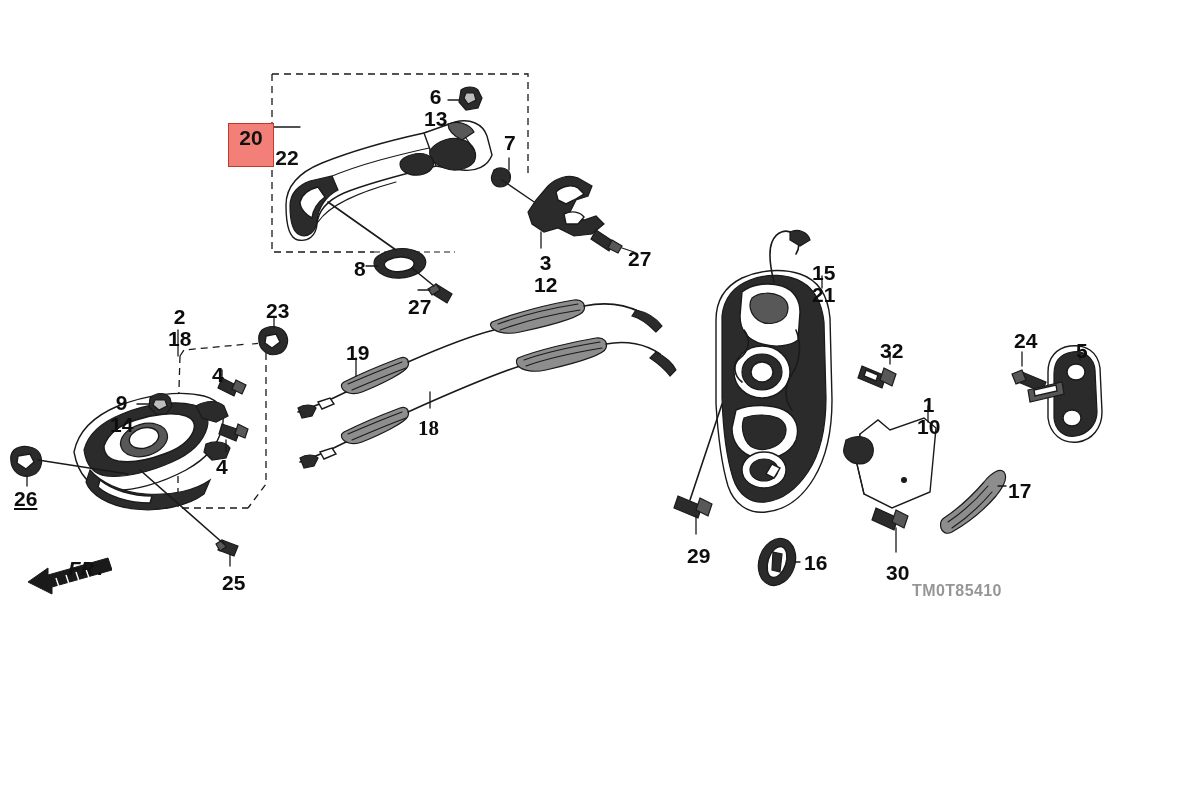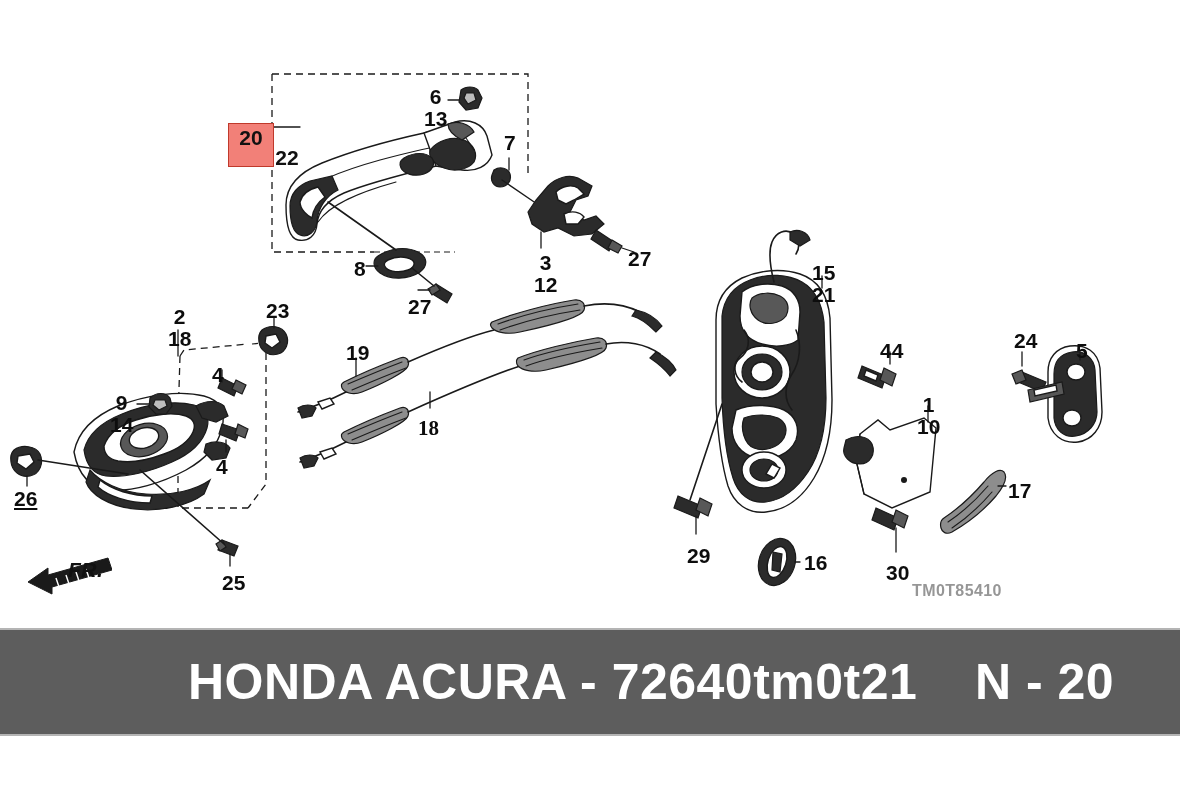--- a/index.html
+++ b/index.html
@@ -78,21 +78,21 @@
     position: absolute;
     left: 26px;
     top: 556px;
     width: 86px;
     height: 42px;
   }
   #fr-label {
     position: absolute;
     left: 68px;
     top: 558px;
-    font-family: Liberation Sans, sans-serif;
+    font-family: Liberation Mono, monospace;
     font-weight: bold;
     font-style: italic;
     font-size: 21px;
     color: #111111;
     letter-spacing: 0.5px;
   }
 
   
   #diagram-code {
     position: absolute;
@@ -483,28 +483,25 @@
       <div class="callout stack" style="left: 168px; top: 306px;"><div>2</div><div>18</div></div>
       <div class="callout" style="left: 266px; top: 300px;"><div>23</div></div>
       <div class="callout" style="left: 212px; top: 364px;"><div>4</div></div>
       <div class="callout" style="left: 216px; top: 456px;"><div>4</div></div>
       <div class="callout stack" style="left: 110px; top: 392px;"><div>9</div><div>14</div></div>
       <div class="callout" style="left: 14px; top: 488px; text-decoration: underline;"><div>26</div></div>
       <div class="callout" style="left: 222px; top: 572px;"><div>25</div></div>
       <div class="callout" style="left: 346px; top: 342px;"><div>19</div></div>
       <div class="callout" style="left: 418px; top: 418px; font-family: Liberation Serif, serif;"><div>18</div></div>
       <div class="callout stack" style="left: 812px; top: 262px;"><div>15</div><div>21</div></div>
-      <div class="callout" style="left: 880px; top: 340px;"><div>44</div></div>
+      <div class="callout" style="left: 880px; top: 340px;"><div>32</div></div>
       <div class="callout stack" style="left: 917px; top: 394px;"><div>1</div><div>10</div></div>
       <div class="callout" style="left: 687px; top: 545px;"><div>29</div></div>
       <div class="callout" style="left: 804px; top: 552px;"><div>16</div></div>
       <div class="callout" style="left: 886px; top: 562px;"><div>30</div></div>
       <div class="callout" style="left: 1008px; top: 480px;"><div>17</div></div>
       <div class="callout" style="left: 1014px; top: 330px;"><div>24</div></div>
       <div class="callout" style="left: 1076px; top: 340px;"><div>5</div></div>
     </div>
 
-  <div id="footer-banner" style="background: rgb(93, 93, 93);">
-    <div id="footer-text" style="color: rgb(255, 255, 255);">HONDA ACURA - 72640tm0t21    N - 20</div>
-  </div>
   <div id="footer-below"></div>
 
 </div>
 
 </body></html>

